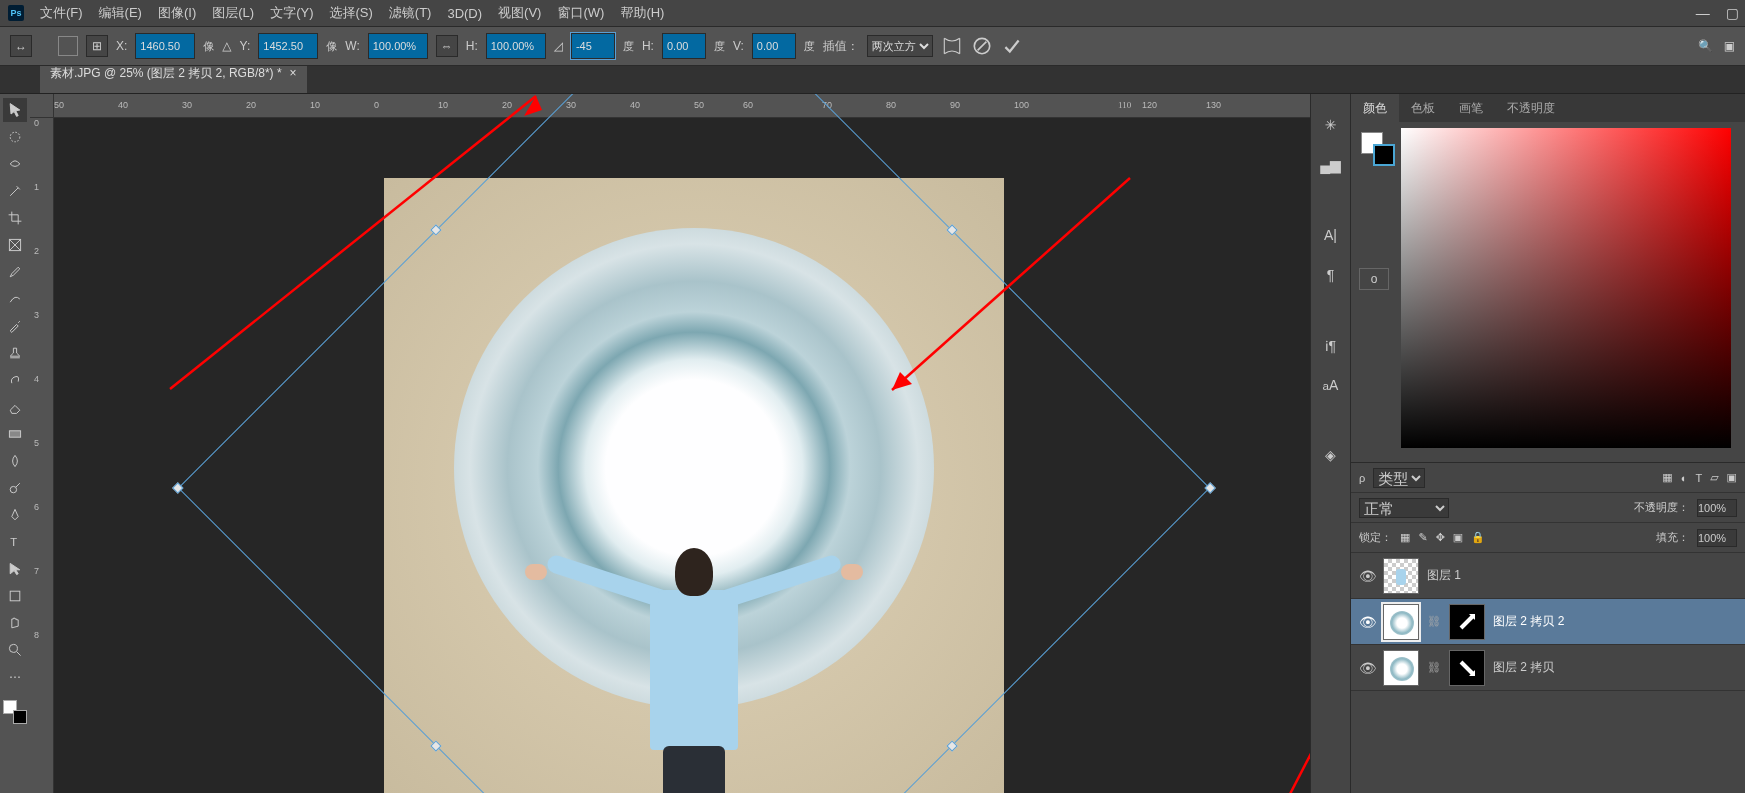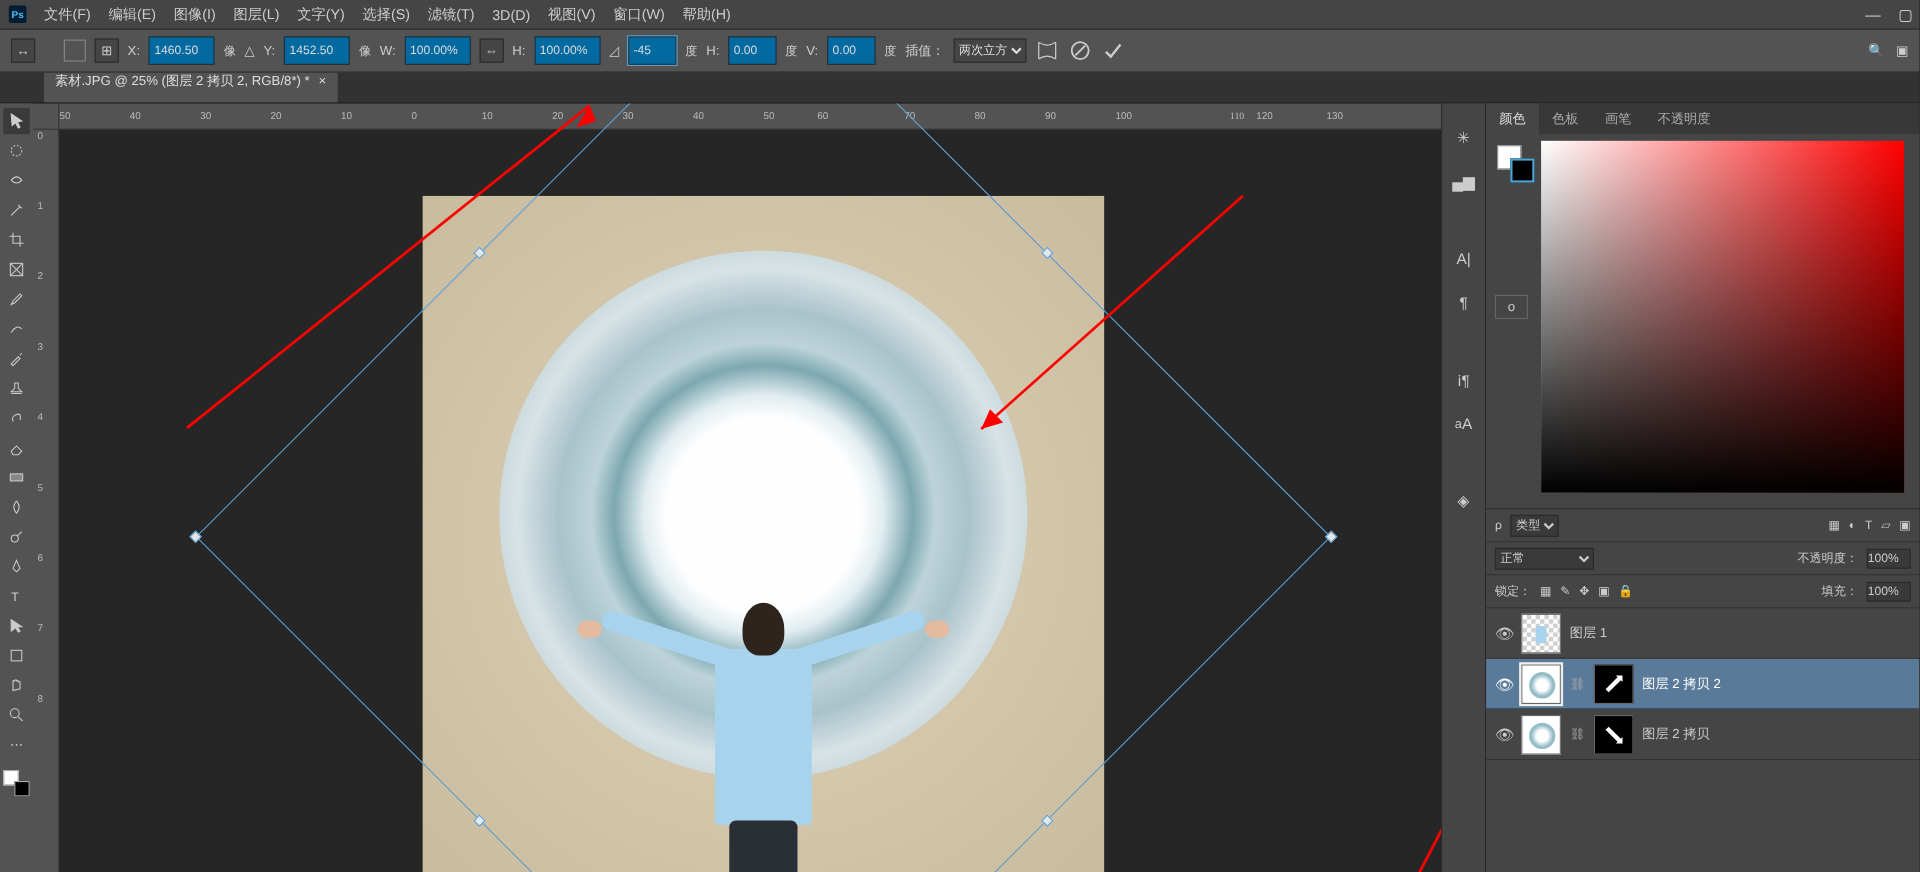--- a/index.html
+++ b/index.html
@@ -89,21 +89,21 @@
   .ptab.active { background: #454545; color: #ddd; }
   .colorpanel { height: 340px; background: #454545; position: relative; }
   .swatches { position: absolute; top: 10px; left: 10px; }
   .swatches .sfg { width: 22px; height: 22px; background: #fff; border: 1px solid #888; position: absolute; }
   .swatches .sbg { width: 22px; height: 22px; background: #000; border: 2px solid #4aa6d4; position: absolute; top: 12px; left: 12px; }
   .picker { position: absolute; top: 6px; left: 50px; width: 330px; height: 320px; background: linear-gradient(to top, #000, transparent), linear-gradient(to right, #fff, #ff0000); }
   .chan { position: absolute; top: 146px; left: 8px; width: 30px; height: 22px; border: 1px solid #666; display: flex; align-items: center; justify-content: center; font-size: 12px; color: #ccc; }
 
   .layerpanel { flex: 1; background: #454545; border-top: 1px solid #2a2a2a; display: flex; flex-direction: column; }
   .layerpanel .ctlrow { height: 30px; display: flex; align-items: center; padding: 0 8px; gap: 8px; font-size: 11px; border-bottom: 1px solid #333; }
-  .layerpanel .ctlrow select { background: #3a3a3a; border: 1px solid #2a2a2a; color: #ccc; font-size: 11px; height: 20px; }
+  .layerpanel .ctlrow select { background: #3a3a3a; border: 1px solid #2a2a2a; color: #ccc; font-size: 15px; height: 20px; }
   .layerpanel .ctlrow input { width: 40px; background: #3a3a3a; border: 1px solid #2a2a2a; color: #ccc; font-size: 11px; height: 18px; }
   .layerlist { flex: 1; overflow: hidden; }
   .layer { height: 46px; display: flex; align-items: center; gap: 8px; padding: 0 8px; border-bottom: 1px solid #333; font-size: 12px; }
   .layer.active { background: #5a7a9a; color: #fff; }
   .layer .eye { width: 16px; font-size: 14px; }
   .layer .thumb { width: 36px; height: 36px; background: #fff; border: 1px solid #666; position: relative; overflow: hidden; }
   .layer .thumb.checker { background-image: linear-gradient(45deg,#ccc 25%,transparent 25%),linear-gradient(-45deg,#ccc 25%,transparent 25%),linear-gradient(45deg,transparent 75%,#ccc 75%),linear-gradient(-45deg,transparent 75%,#ccc 75%); background-size: 8px 8px; background-position: 0 0,0 4px,4px -4px,-4px 0; background-color: #fff; }
   .layer .thumb .mini { position: absolute; top: 6px; left: 6px; width: 24px; height: 24px; border-radius: 50%; background: radial-gradient(circle,#fff 30%,#8fb9c4 60%,#d1dde0 100%); }
   .layer .mask { width: 36px; height: 36px; background: #000; border: 1px solid #666; display: flex; align-items: center; justify-content: center; }
   .layer .chain { font-size: 11px; color: #aaa; }

